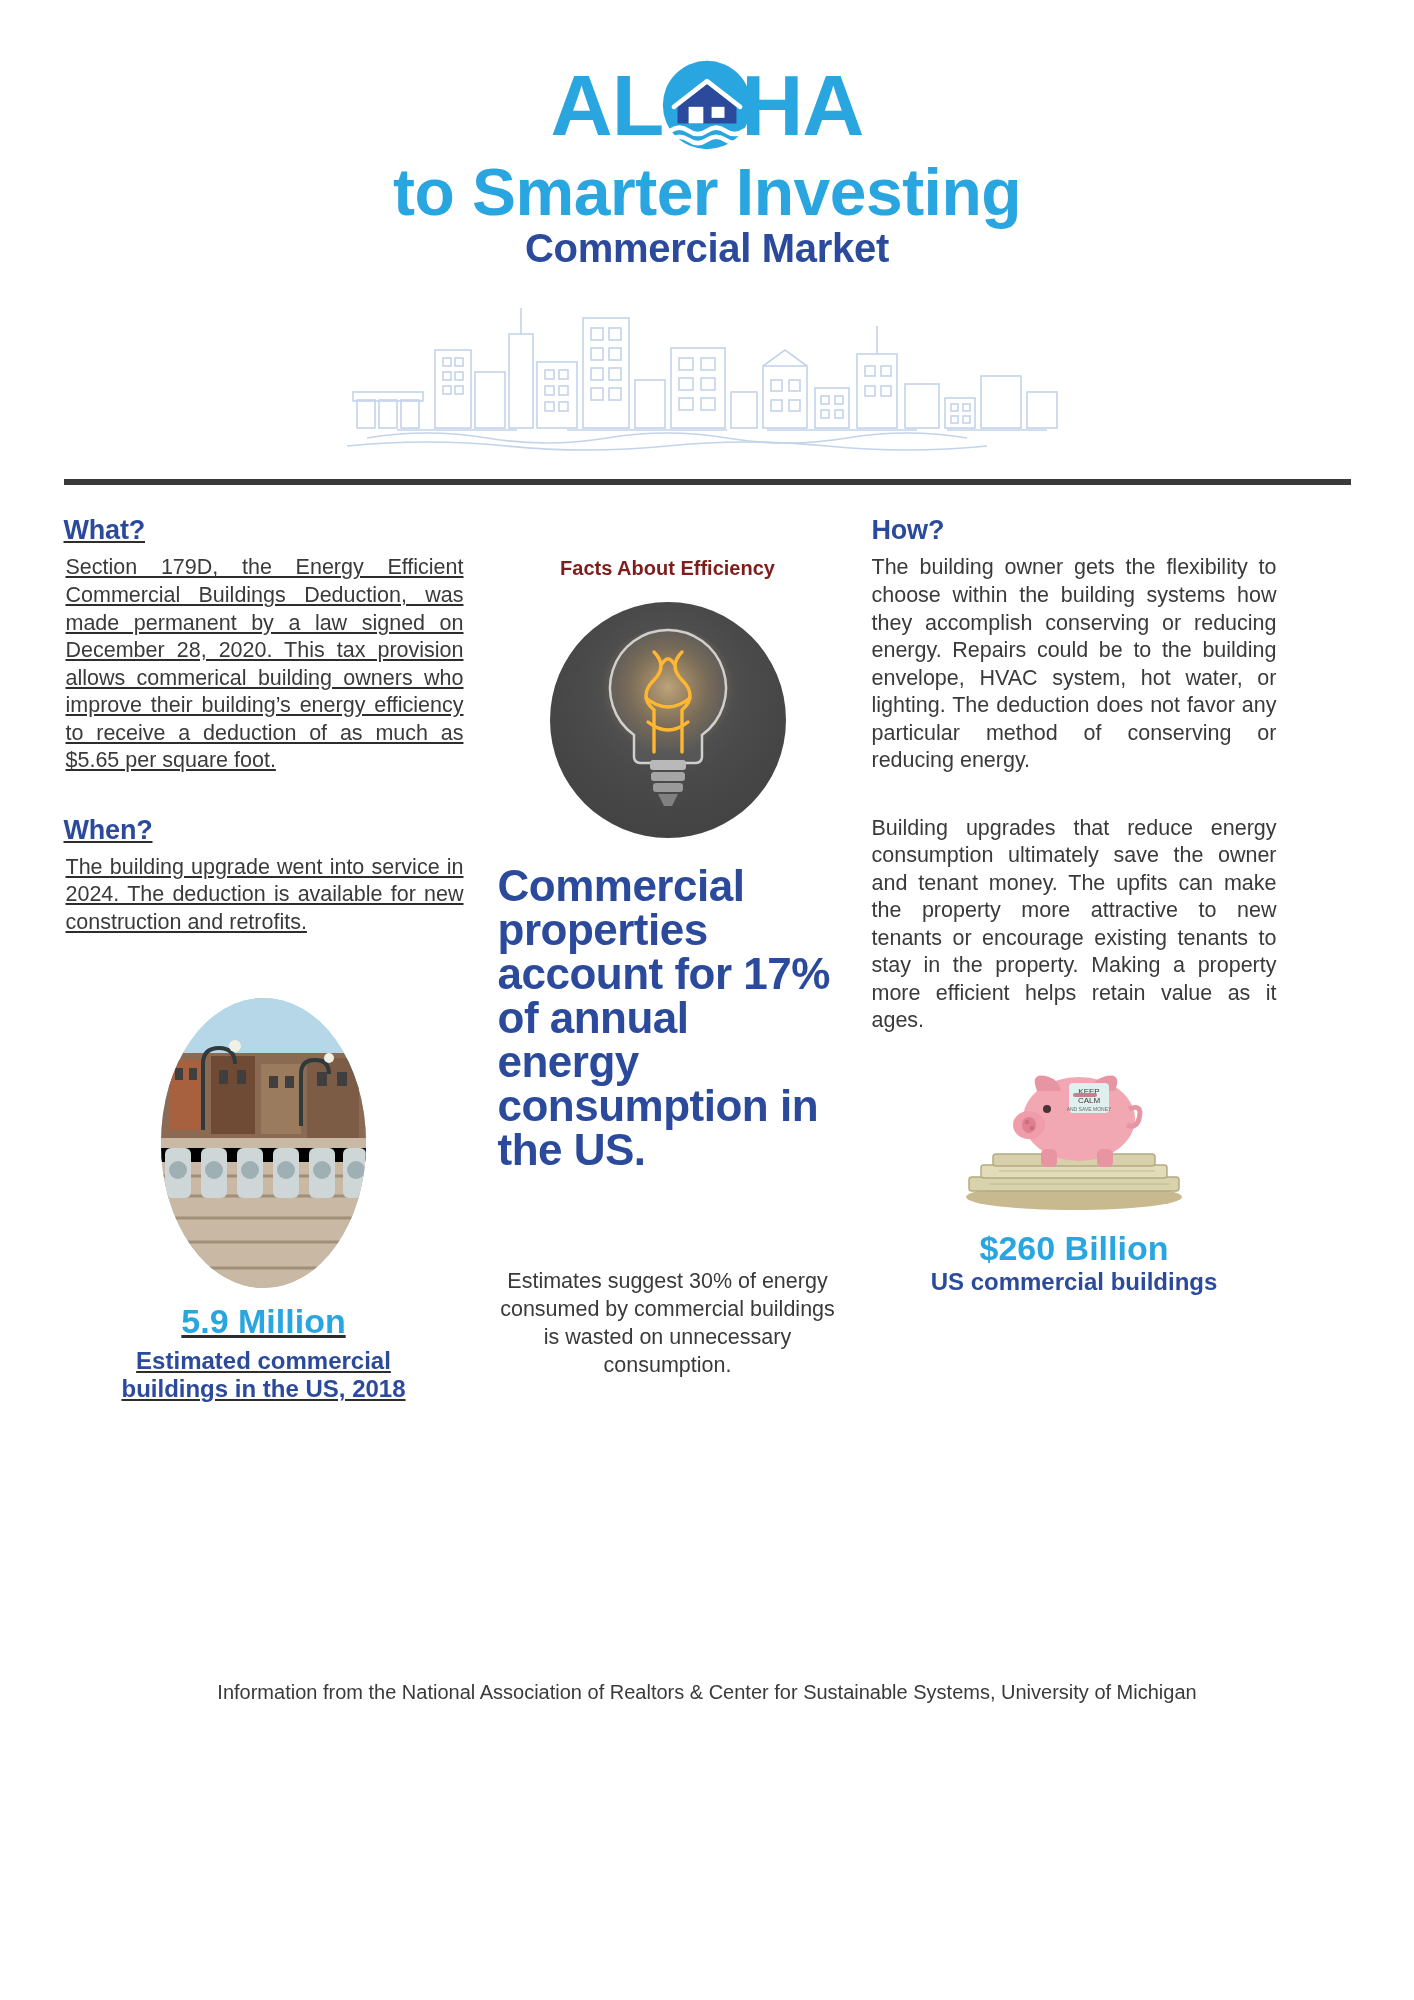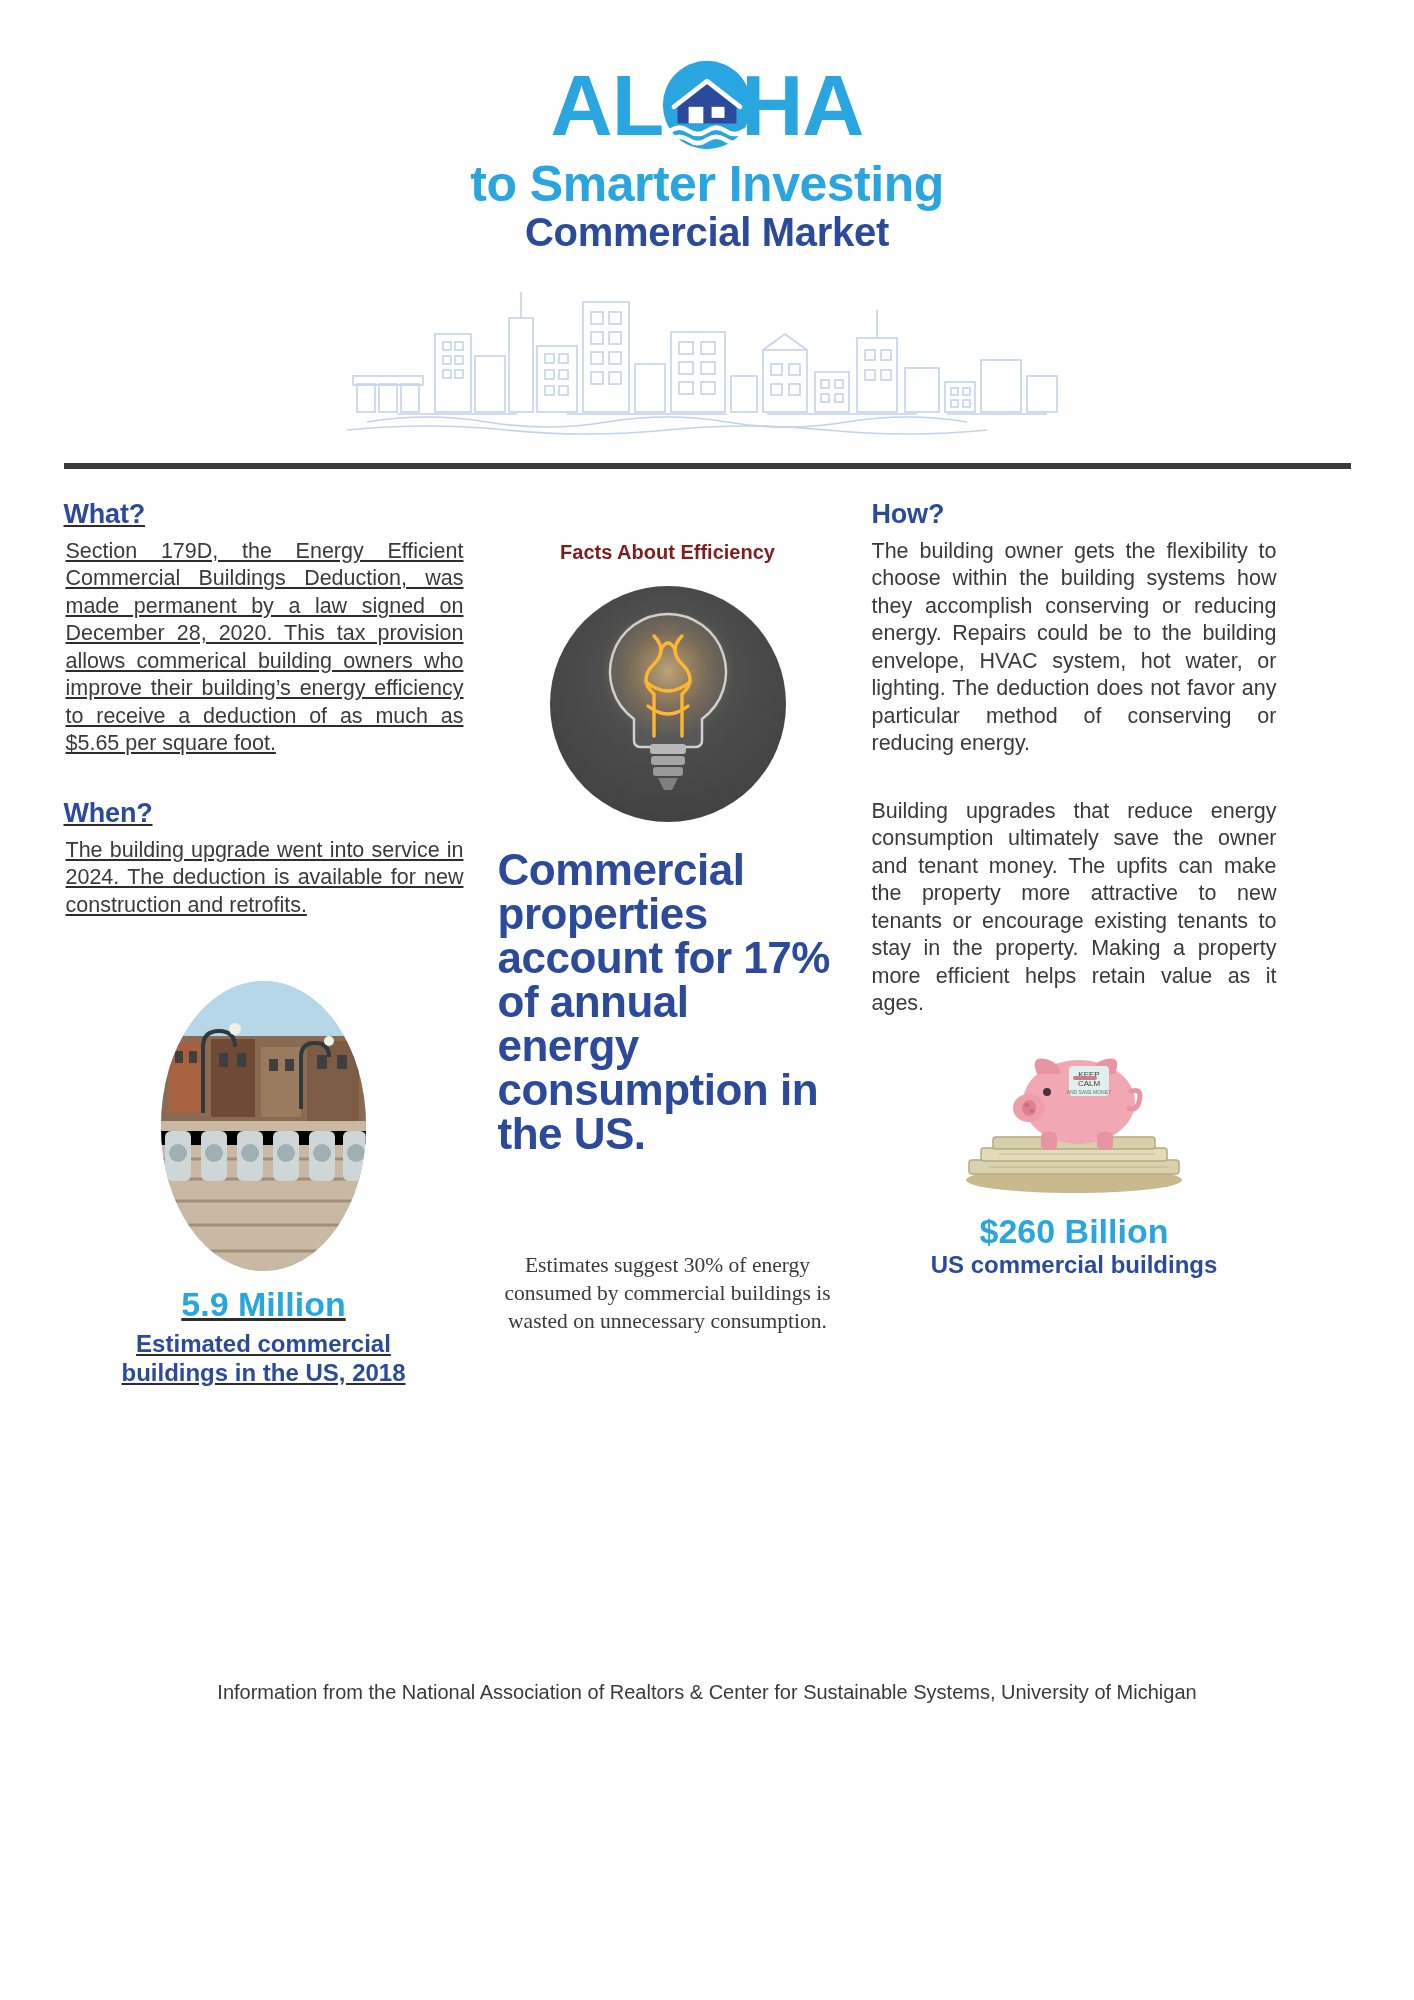--- a/index.html
+++ b/index.html
@@ -44,21 +44,21 @@
   .house-badge {
     position: absolute;
     left: 50%;
     top: 50%;
     transform: translate(-50%, -50%);
     width: 92px;
     height: 92px;
   }
   .title2 {
     margin-top: 10px;
-    font-size: 50px;
+    font-size: 66px;
     font-weight: 700;
     color: #29a6e0;
     line-height: 1.05;
     letter-spacing: -0.5px;
   }
   .subtitle {
     margin-top: 18px;
     font-size: 40px;
     font-weight: 700;
     color: #2b4a9b;
@@ -139,21 +139,20 @@
     line-height: 1.0;
     text-align: left;
     letter-spacing: -0.5px;
   }
   .mid-note {
     margin: 96px 0 0 0;
     font-size: 21.5px;
     line-height: 1.3;
     text-align: center;
     color: #3a3a3a;
-    font-family: Liberation Serif, serif;
   }
 
   
   .photo-oval {
     width: 205px;
     height: 290px;
     border-radius: 103px / 145px;
     margin: 0 auto;
     overflow: hidden;
     position: relative;

